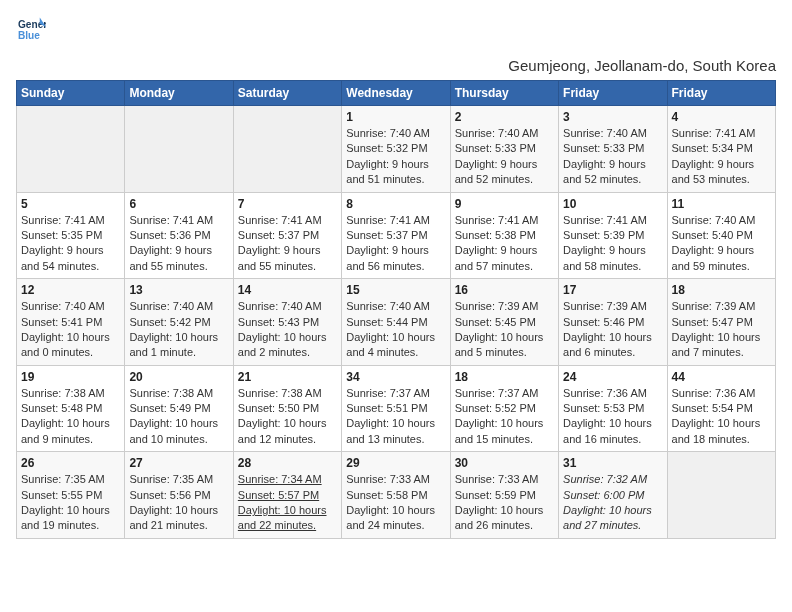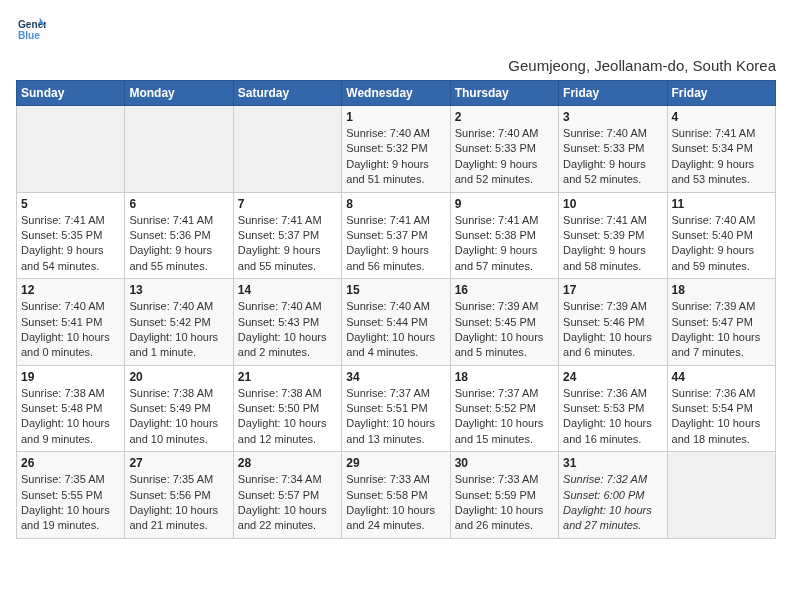--- a/index.html
+++ b/index.html
@@ -305,21 +305,21 @@
         </td>
         <td>
           <span class="day-number">27</span>
           <div class="day-info" style="white-space: pre-line;">Sunrise: 7:35 AM
 Sunset: 5:56 PM
 Daylight: 10 hours
 and 21 minutes.</div>
         </td>
         <td>
           <span class="day-number">28</span>
-          <div class="day-info" style="white-space: pre-line;">Sunrise: 7:34 AM
+          <div class="day-info" style="white-space: pre-line; text-decoration: underline;">Sunrise: 7:34 AM
 Sunset: 5:57 PM
 Daylight: 10 hours
 and 22 minutes.</div>
         </td>
         <td>
           <span class="day-number">29</span>
           <div class="day-info" style="white-space: pre-line;">Sunrise: 7:33 AM
 Sunset: 5:58 PM
 Daylight: 10 hours
 and 24 minutes.</div>

